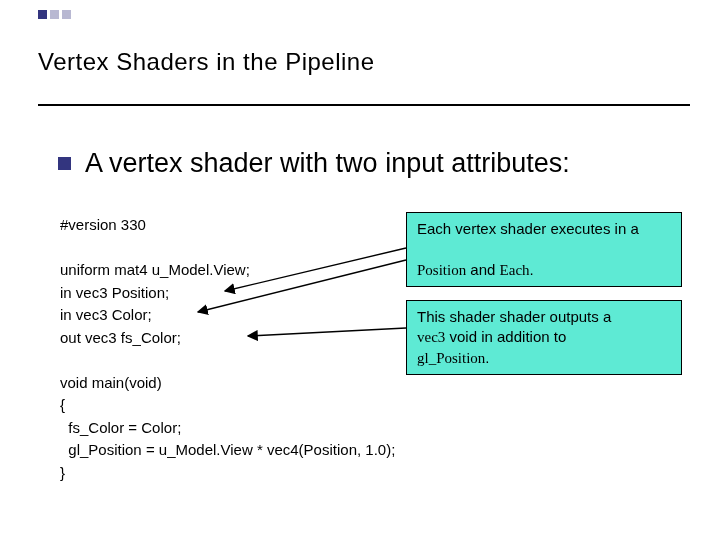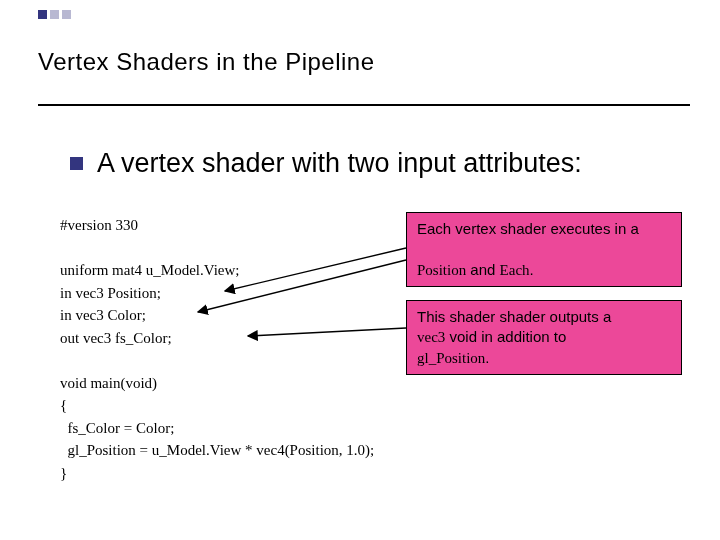--- a/index.html
+++ b/index.html
@@ -37,53 +37,53 @@
     position: absolute;
     top: 104px;
     left: 38px;
     right: 30px;
     height: 2px;
     background: #000;
   }
   .bullet-row {
     position: absolute;
     top: 148px;
-    left: 70px;
+    left: 58px;
     display: flex;
     align-items: center;
     gap: 14px;
   }
   .bullet-sq {
     width: 13px;
     height: 13px;
     background: #33357f;
   }
   .bullet-text {
     font-size: 27px;
     color: #000;
   }
   .code-area {
     position: absolute;
     top: 214px;
     left: 60px;
-    font-family: Liberation Serif, serif;
+    font-family: Liberation Sans, sans-serif;
     font-size: 15px;
     line-height: 1.5;
     color: #000;
     white-space: pre;
   }
   .mono { font-family: Liberation Serif, serif; }
   .box {
     position: absolute;
     border: 1.5px solid #000;
     padding: 6px 10px;
     font-family: Arial, sans-serif;
     font-size: 15px;
     line-height: 1.35;
-    background: #ec4899;
+    background: #5eead4;
   }
   .box1 { top: 212px; left: 406px; width: 276px; }
   .box2 { top: 300px; left: 406px; width: 276px; }
   svg.arrows {
     position: absolute;
     top: 0; left: 0;
     width: 720px; height: 540px;
     pointer-events: none;
   }
 </style>

